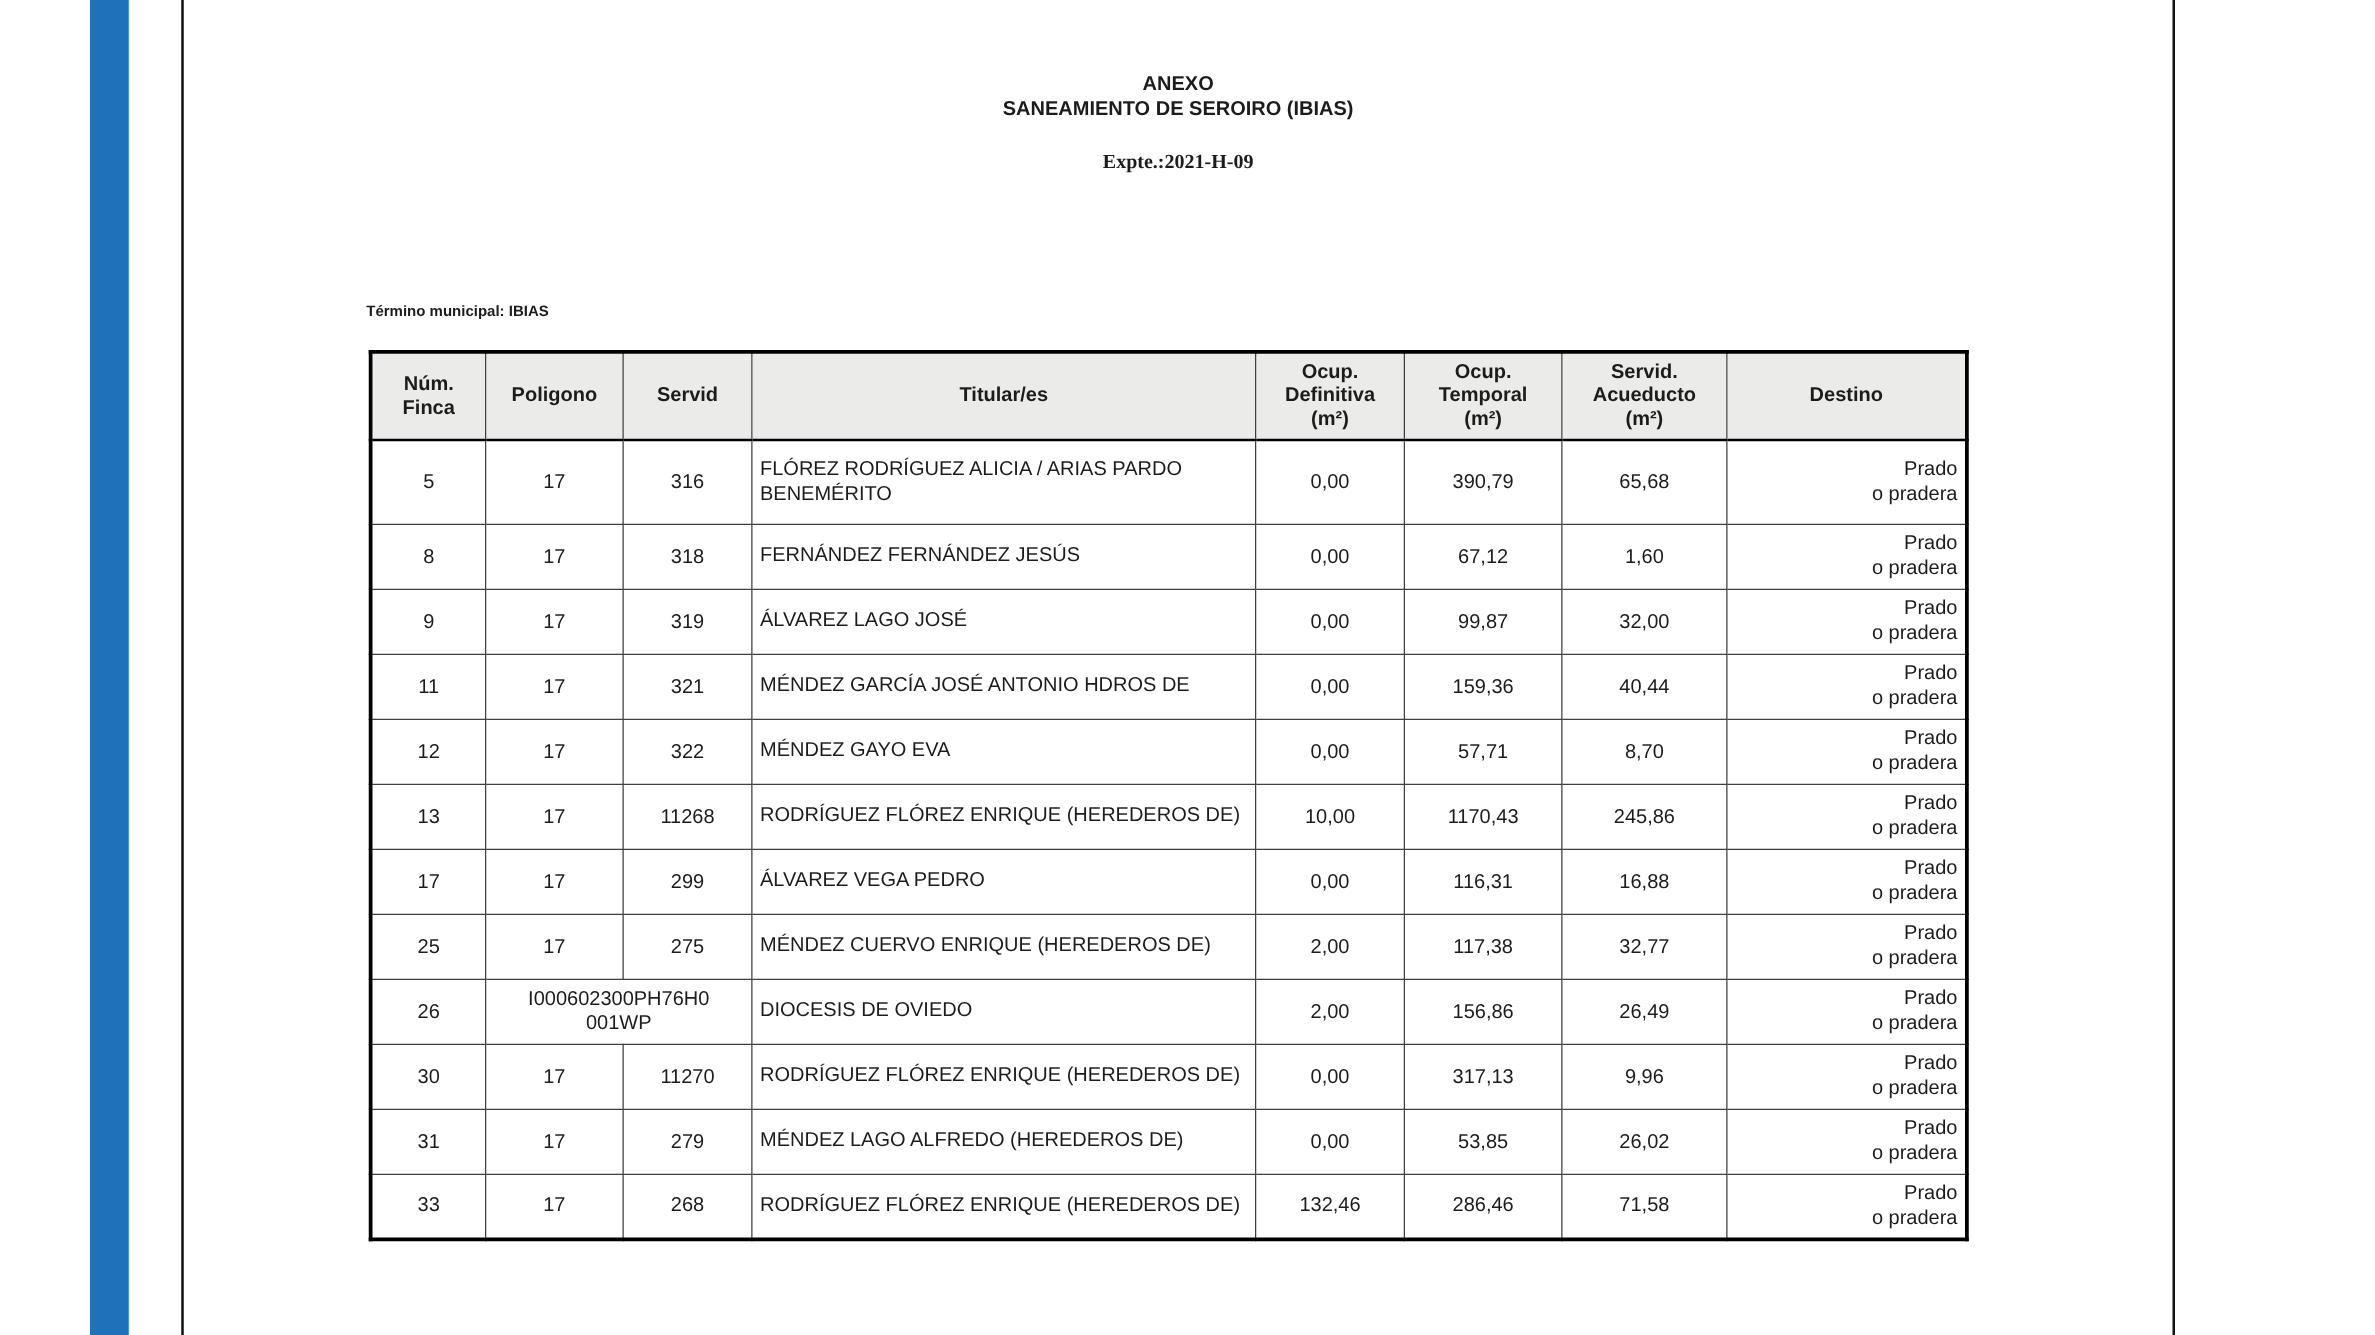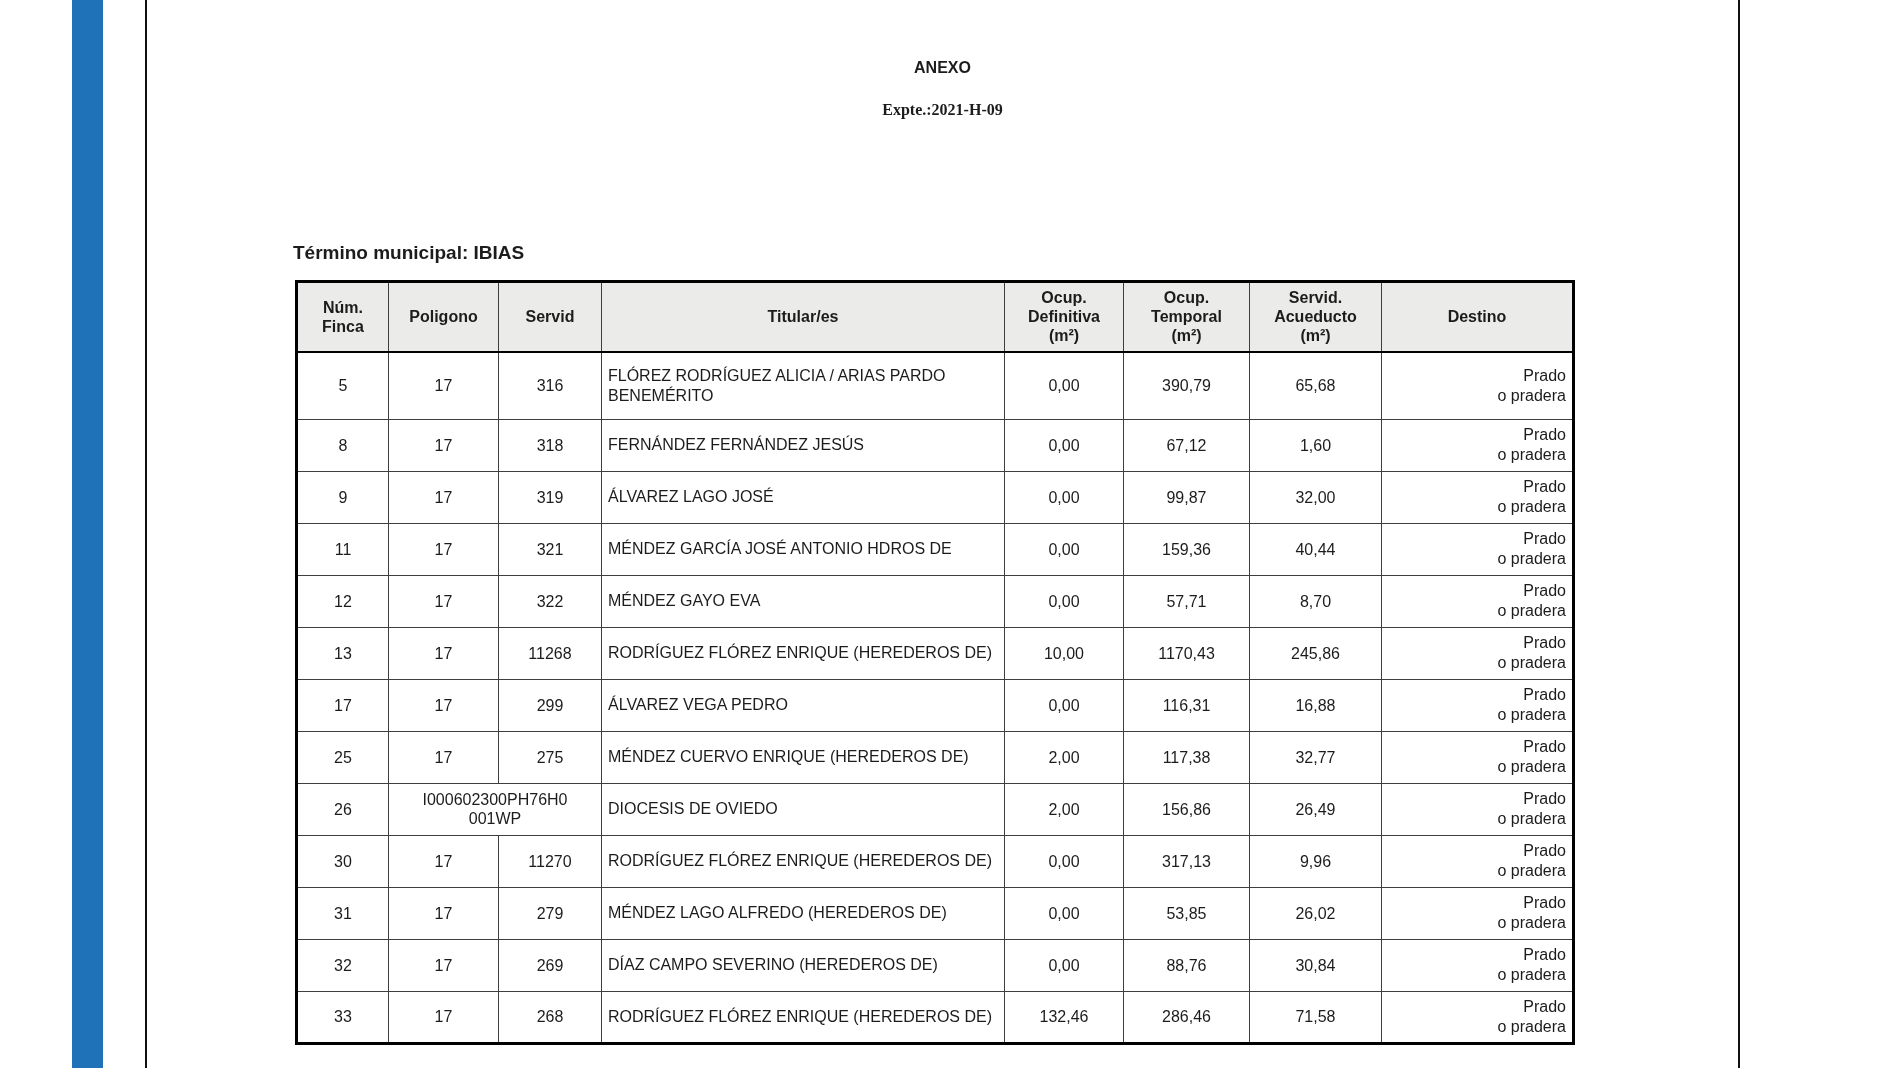--- a/index.html
+++ b/index.html
@@ -17,21 +17,21 @@
   .page-border.right { left: 1738px; }
 
   .title-block {
     position: absolute; left: 147px; top: 58px; width: 1591px;
     text-align: center; font-weight: bold; font-size: 16px; line-height: 20px;
   }
   .expte { margin-top: 22px; font-family: Liberation Serif, serif; }
 
   .municipality {
     position: absolute; left: 293px; top: 242px;
-    font-weight: bold; font-size: 19px;
+    font-weight: bold; font-size: 12px;
   }
 
   table.parcels {
     position: absolute; left: 295px; top: 280px; width: 1277px;
     border-collapse: collapse; table-layout: fixed;
     border: 3px solid #000000;
     font-size: 16px;
   }
   table.parcels th, table.parcels td {
     border: 1px solid #3f3f3f;
@@ -52,20 +52,21 @@
 </style>
 </head>
 <body>
 
 <div class="accent-bar"></div>
 <div class="page-border left"></div>
 <div class="page-border right"></div>
 
 <div class="title-block">
   <div>ANEXO</div>
+  <div>SANEAMIENTO DE SEROIRO (IBIAS)</div>
   <div class="expte">Expte.:2021-H-09</div>
 </div>
 
 <div class="municipality">Término municipal: IBIAS</div>
 
 <table class="parcels">
   <colgroup>
     <col style="width:92px">
       <col style="width:110px">
       <col style="width:103px">
@@ -210,31 +211,20 @@
         <td class="c-center">17</td>
         <td class="c-center">279</td>
         <td class="c-left">MÉNDEZ LAGO ALFREDO (HEREDEROS DE)</td>
         <td class="c-center">0,00</td>
         <td class="c-center">53,85</td>
         <td class="c-center">26,02</td>
         <td class="c-dest">Prado
 o pradera</td>
       </tr>
       <tr>
-        <td class="c-center">32</td>
-        <td class="c-center">17</td>
-        <td class="c-center">269</td>
-        <td class="c-left">DÍAZ CAMPO SEVERINO (HEREDEROS DE)</td>
-        <td class="c-center">0,00</td>
-        <td class="c-center">88,76</td>
-        <td class="c-center">30,84</td>
-        <td class="c-dest">Prado
-o pradera</td>
-      </tr>
-      <tr>
         <td class="c-center">33</td>
         <td class="c-center">17</td>
         <td class="c-center">268</td>
         <td class="c-left">RODRÍGUEZ FLÓREZ ENRIQUE (HEREDEROS DE)</td>
         <td class="c-center">132,46</td>
         <td class="c-center">286,46</td>
         <td class="c-center">71,58</td>
         <td class="c-dest">Prado
 o pradera</td>
       </tr>

